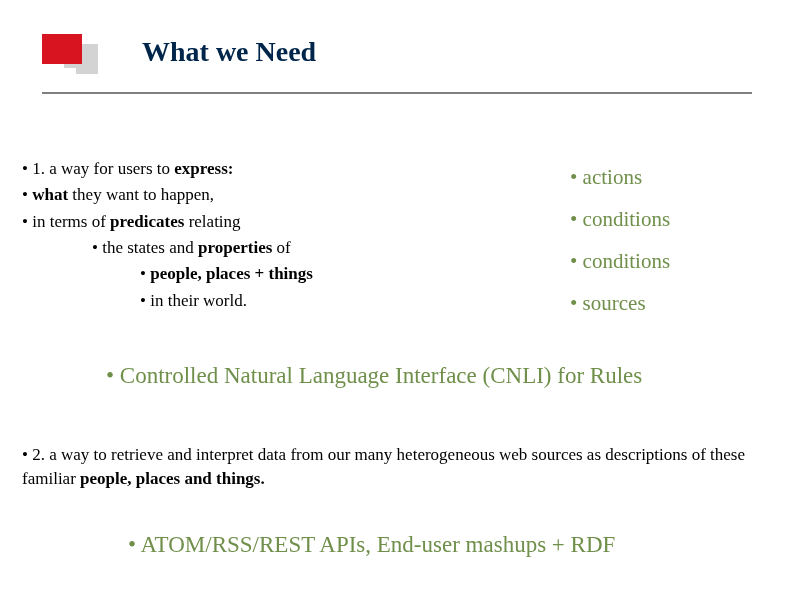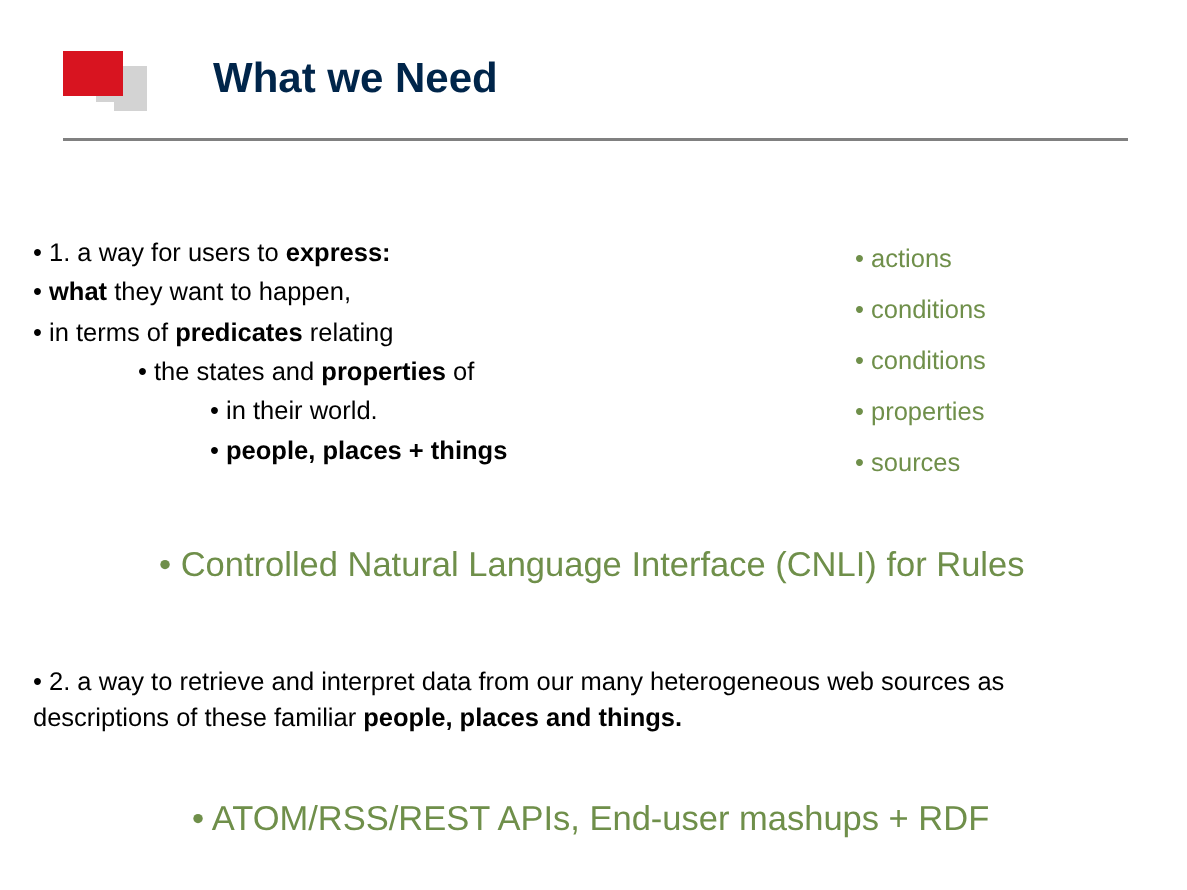--- a/index.html
+++ b/index.html
@@ -9,20 +9,21 @@
     height: 593px;
     background: #ffffff;
     font-family: Arial, Helvetica, sans-serif;
     color: #000000;
     overflow: hidden;
   }
   .slide {
     position: relative;
     width: 791px;
     height: 424px;
+    font-family: Liberation Serif, serif;
   }
   .logo-block {
     position: absolute;
     top: 34px;
     left: 42px;
     width: 56px;
     height: 44px;
   }
   .logo-block .red-sq {
     position: absolute;
@@ -76,21 +77,21 @@
   .left-col .row { white-space: nowrap; }
   .left-col .sub1 { padding-left: 70px; }
   .left-col .sub2 { padding-left: 118px; }
   .left-col .sub3 { padding-left: 118px; }
 
   .right-col {
     position: absolute;
     top: 156px;
     left: 570px;
     width: 200px;
-    font-size: 17px;
+    font-size: 21px;
     line-height: 2.0;
     color: #6f8f4a;
   }
 
   .cnli-line {
     position: absolute;
     top: 363px;
     left: 106px;
     font-size: 23px;
     color: #6f8f4a;
@@ -138,33 +139,32 @@
     </div>
     <div class="row">
       <span>•     </span><b>what</b><span> they want to happen,</span>
     </div>
     <div class="row">
       <span>•     in terms of </span><b>predicates</b><span> relating</span>
     </div>
     <div class="row sub1">
       <span>• the states and </span><b>properties</b><span> of</span>
     </div>
+    <div class="row sub2">
+      <span>• </span><b>people, places + things</b>
+    </div>
     <div class="row sub3">
       <span>• in their world.</span>
-    </div>
-    <div class="row sub2">
-      <span>• </span><b>people, places + things</b>
     </div>
   </div>
 
   <div class="right-col">
     <div>• actions</div>
     <div>• conditions</div>
     <div>• conditions</div>
-    <div>• properties</div>
     <div>• sources</div>
   </div>
 
   <div class="cnli-line">• Controlled Natural Language Interface (CNLI) for Rules</div>
 
   <div class="point2">
     <span>• 2. a way to retrieve and interpret data from our many heterogeneous web sources as descriptions of these familiar </span><b>people, places and things.</b>
   </div>
 
   <div class="apis-line">• ATOM/RSS/REST APIs, End-user mashups + RDF</div>

